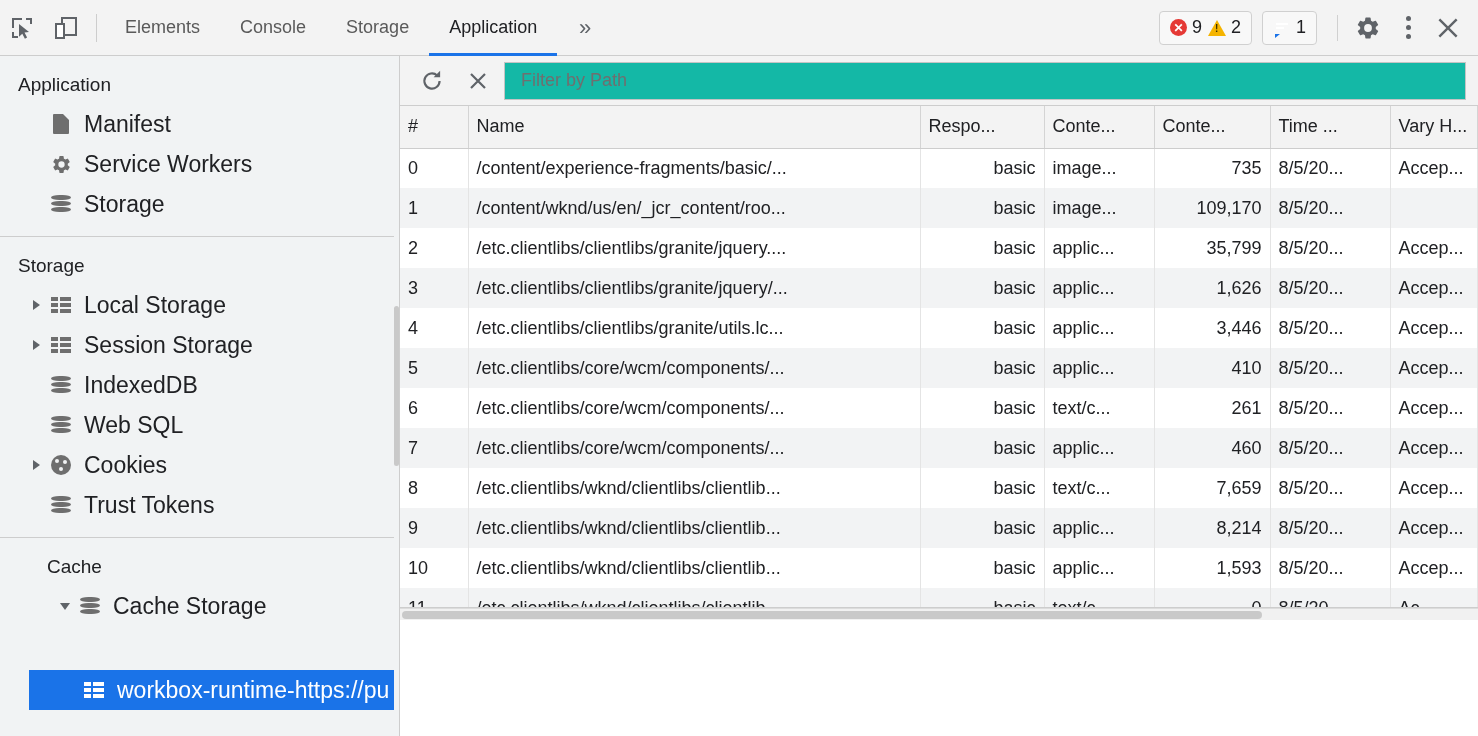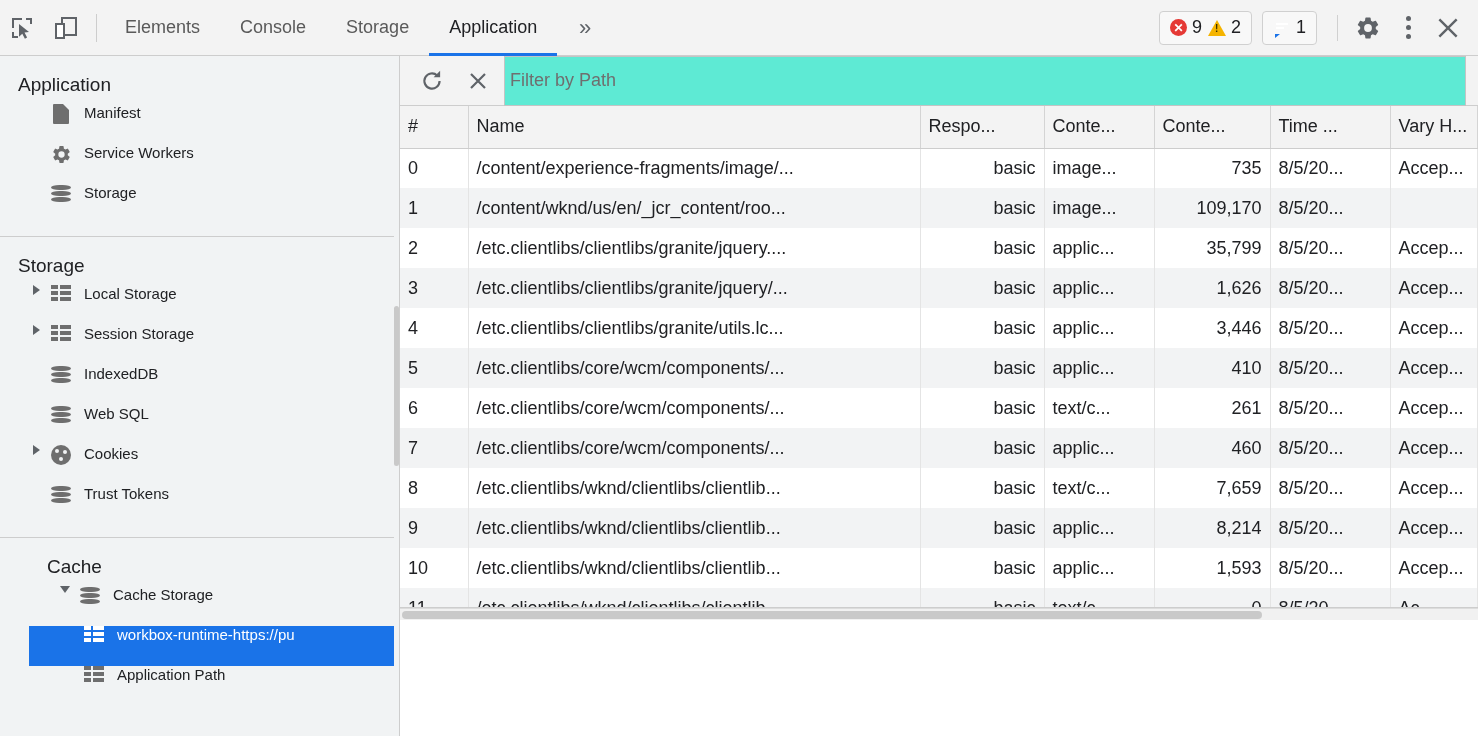--- a/index.html
+++ b/index.html
@@ -91,25 +91,25 @@
     background: #f1f3f4;
     border-right: 1px solid #cdcdcd;
     overflow: hidden; position: relative;
   }
   .side-section { border-bottom: 1px solid #cdcdcd; padding: 8px 0 12px 0; }
   .side-section.last { border-bottom: none; padding-left: 29px; }
   .side-header {
     font-size: 19px; color: #202124; padding: 10px 0 8px 18px; font-weight: normal;
   }
   .side-item {
-    display: flex; align-items: flex-start; height: 40px;
-    padding-left: 26px; cursor: pointer; font-size: 15px; color: #202124;
+    display: flex; align-items: center; height: 40px;
+    padding-left: 26px; cursor: pointer; font-size: 23px; color: #202124;
     white-space: nowrap;
   }
-  .side-item.indent2 { padding-left: 52px; }
+  .side-item.indent2 { padding-left: 52px; margin-top: 44px; }
   .side-item.selected { background: #1a73e8; color: #ffffff; }
   .twisty {
     width: 20px; min-width: 20px; display: flex; align-items: center;
     justify-content: center; margin-right: 2px;
   }
   .twisty .arrow-r {
     width: 0; height: 0; border-left: 7px solid #5f6368;
     border-top: 5px solid transparent; border-bottom: 5px solid transparent;
   }
   .twisty .arrow-d {
@@ -152,22 +152,22 @@
 
   
   .main { flex: 1; display: flex; flex-direction: column; min-width: 0; background: #fff; }
   .filter-bar {
     height: 50px; min-height: 50px; background: #f3f3f3;
     border-bottom: 1px solid #cdcdcd;
     display: flex; align-items: center; padding: 0 12px; gap: 6px;
   }
   .fb-btn { width: 40px; height: 40px; display: flex; align-items: center; justify-content: center; cursor: pointer; }
   .filter-input {
-    flex: 1; height: 50px; border: 1px solid #c4c4c4; background: #5eead4;
-    font-size: 18px; color: #202124; padding: 0 5px; outline: none;
+    flex: 1; height: 38px; border: 1px solid #c4c4c4; background: #14b8a6;
+    font-size: 18px; color: #202124; padding: 0 16px; outline: none;
     font-family: "Liberation Sans", sans-serif;
   }
   .filter-input::placeholder { color: #6f6f6f; }
 
   
   .table-wrap { height: 502px; min-height: 502px; overflow: hidden; position: relative; border-bottom: 1px solid #cdcdcd; }
   table.datagrid { width: 100%; border-collapse: collapse; table-layout: fixed; }
   table.datagrid th {
     background: #f3f3f3; font-weight: normal; font-size: 18px; color: #202124;
     text-align: left; height: 42px; padding: 0 8px;
@@ -486,21 +486,21 @@
               <th class="col-resp">Respo...</th>
               <th class="col-ct">Conte...</th>
               <th class="col-cl">Conte...</th>
               <th class="col-time">Time ...</th>
               <th class="col-vary">Vary H...</th>
             </tr>
           </thead>
           <tbody>
             <tr class="even">
               <td class="col-num">0</td>
-              <td class="col-name">/content/experience-fragments/image/...</td>
+              <td class="col-name">/content/experience-fragments/basic/...</td>
               <td class="col-resp">basic</td>
               <td class="col-ct">image...</td>
               <td class="col-cl">735</td>
               <td class="col-time">8/5/20...</td>
               <td class="col-vary">Accep...</td>
             </tr>
             <tr class="odd">
               <td class="col-num">1</td>
               <td class="col-name">/content/wknd/us/en/_jcr_content/roo...</td>
               <td class="col-resp">basic</td>

